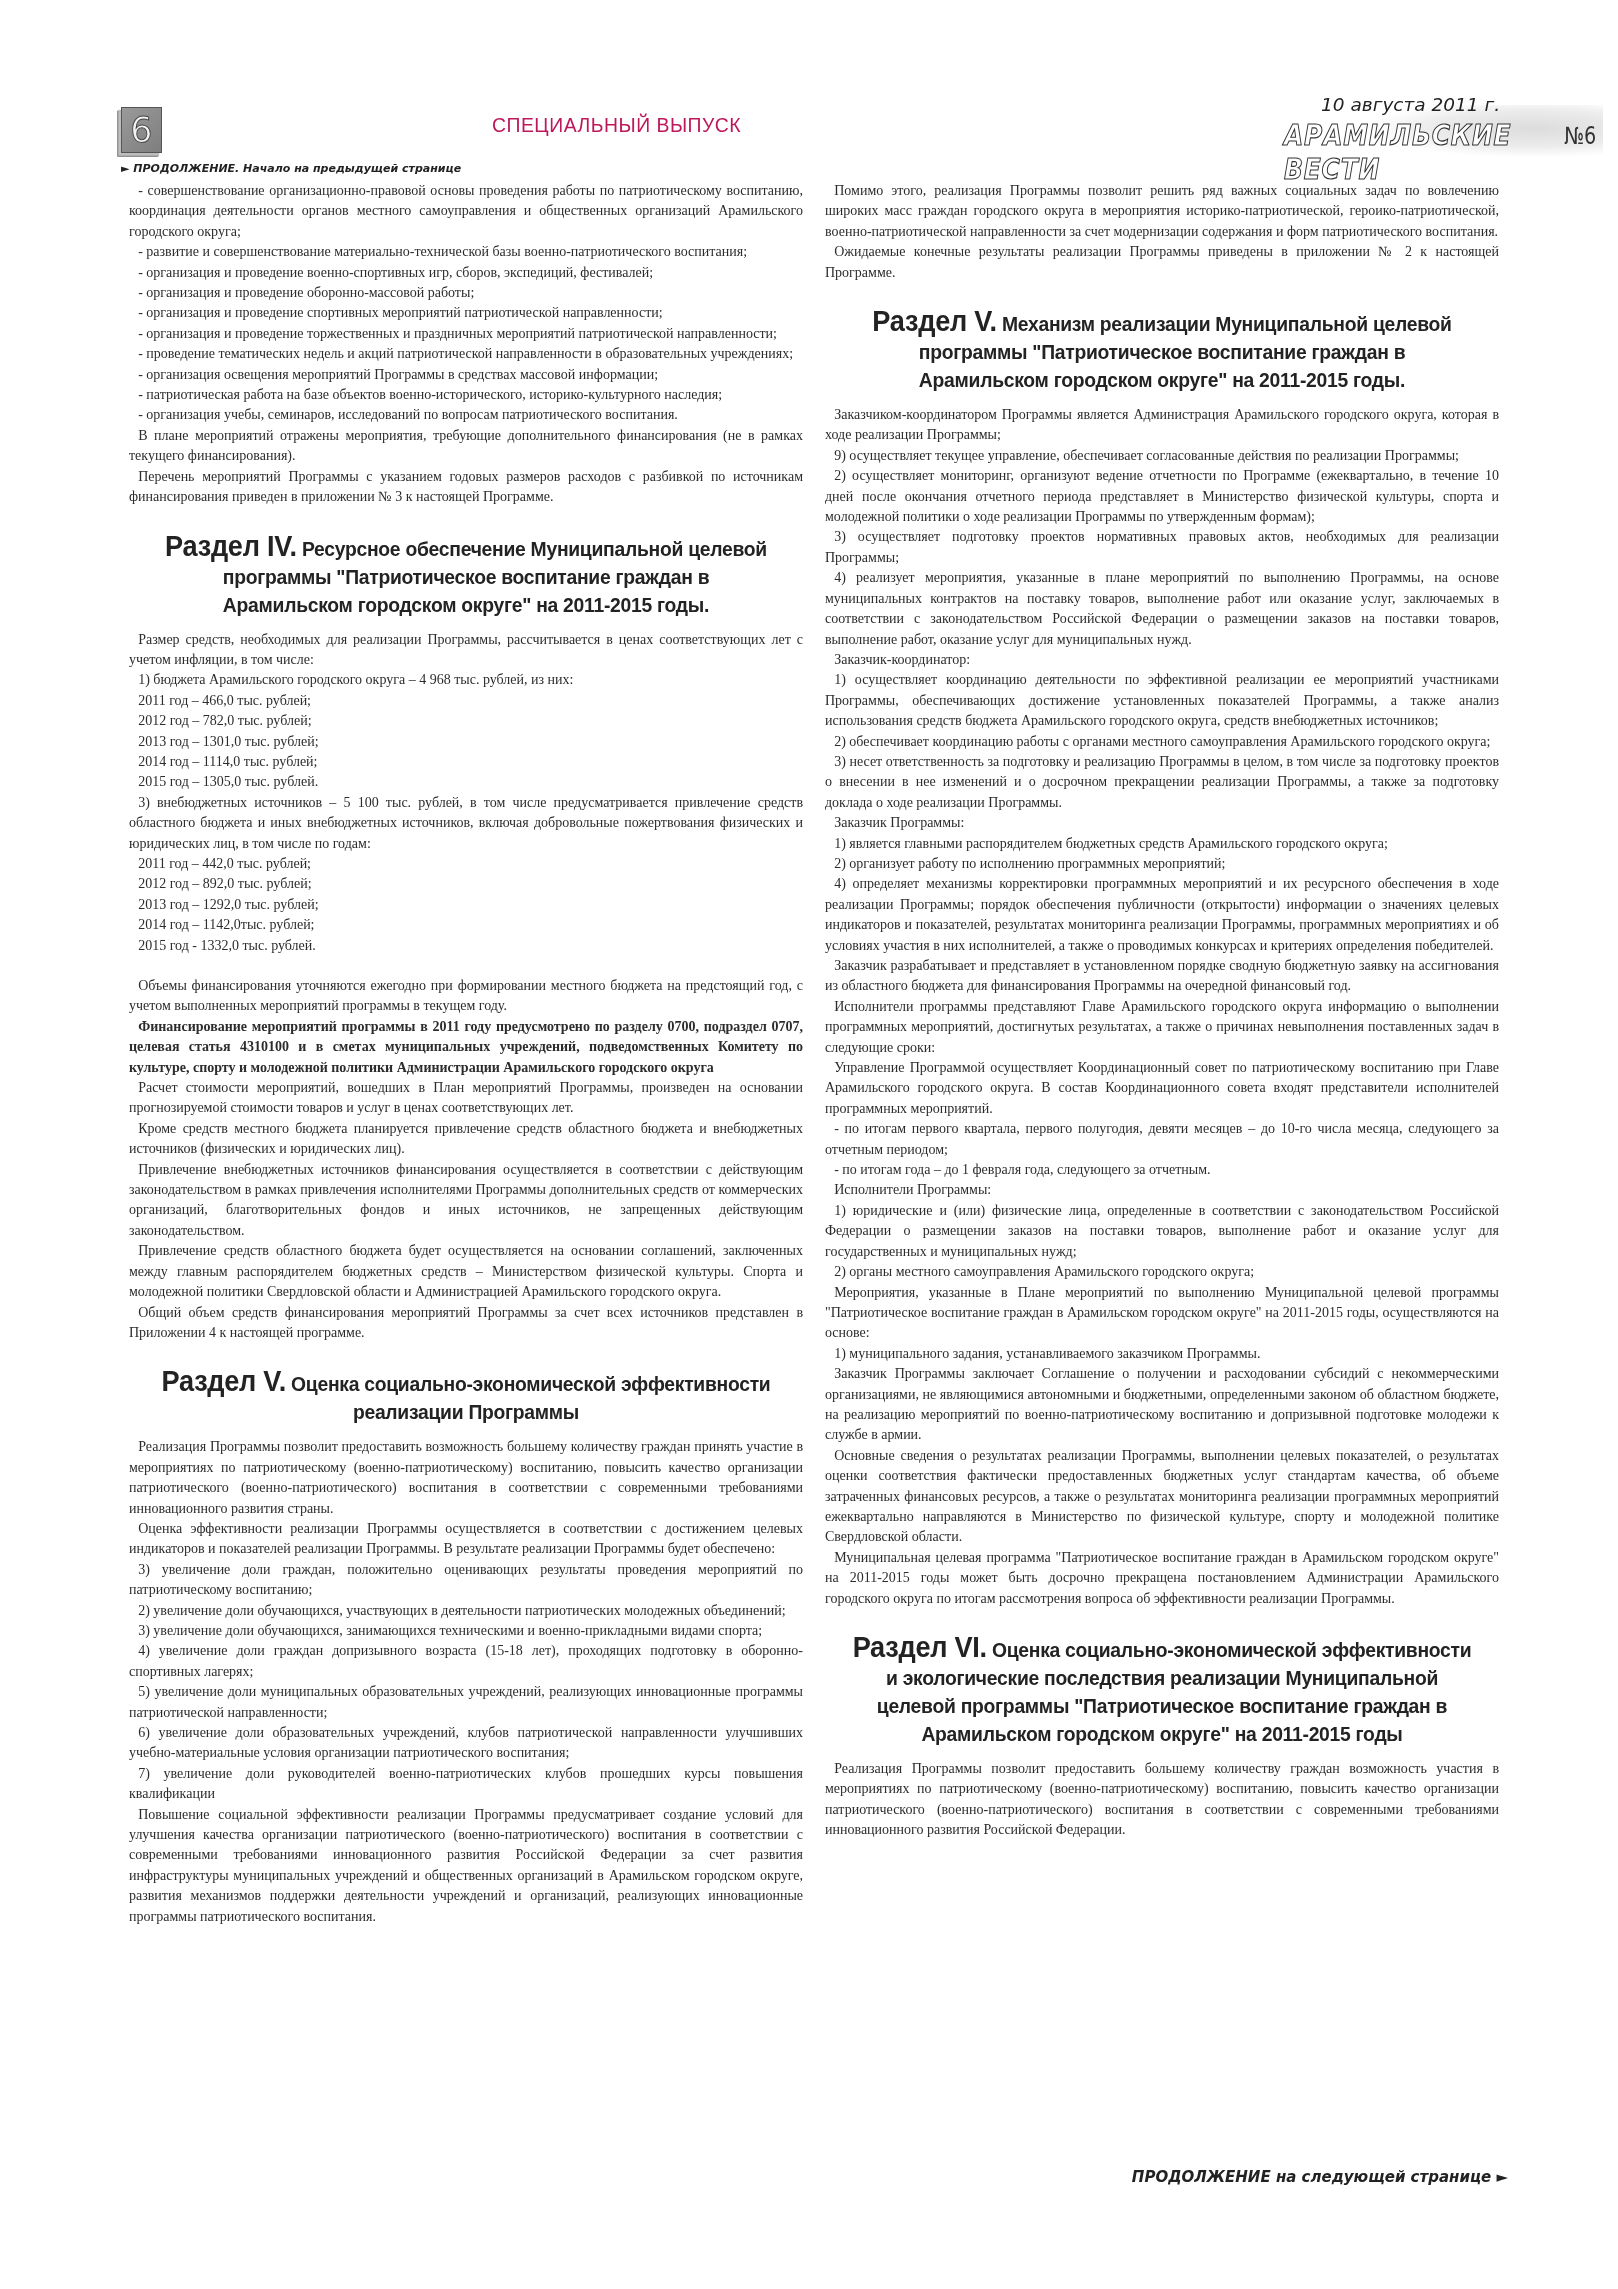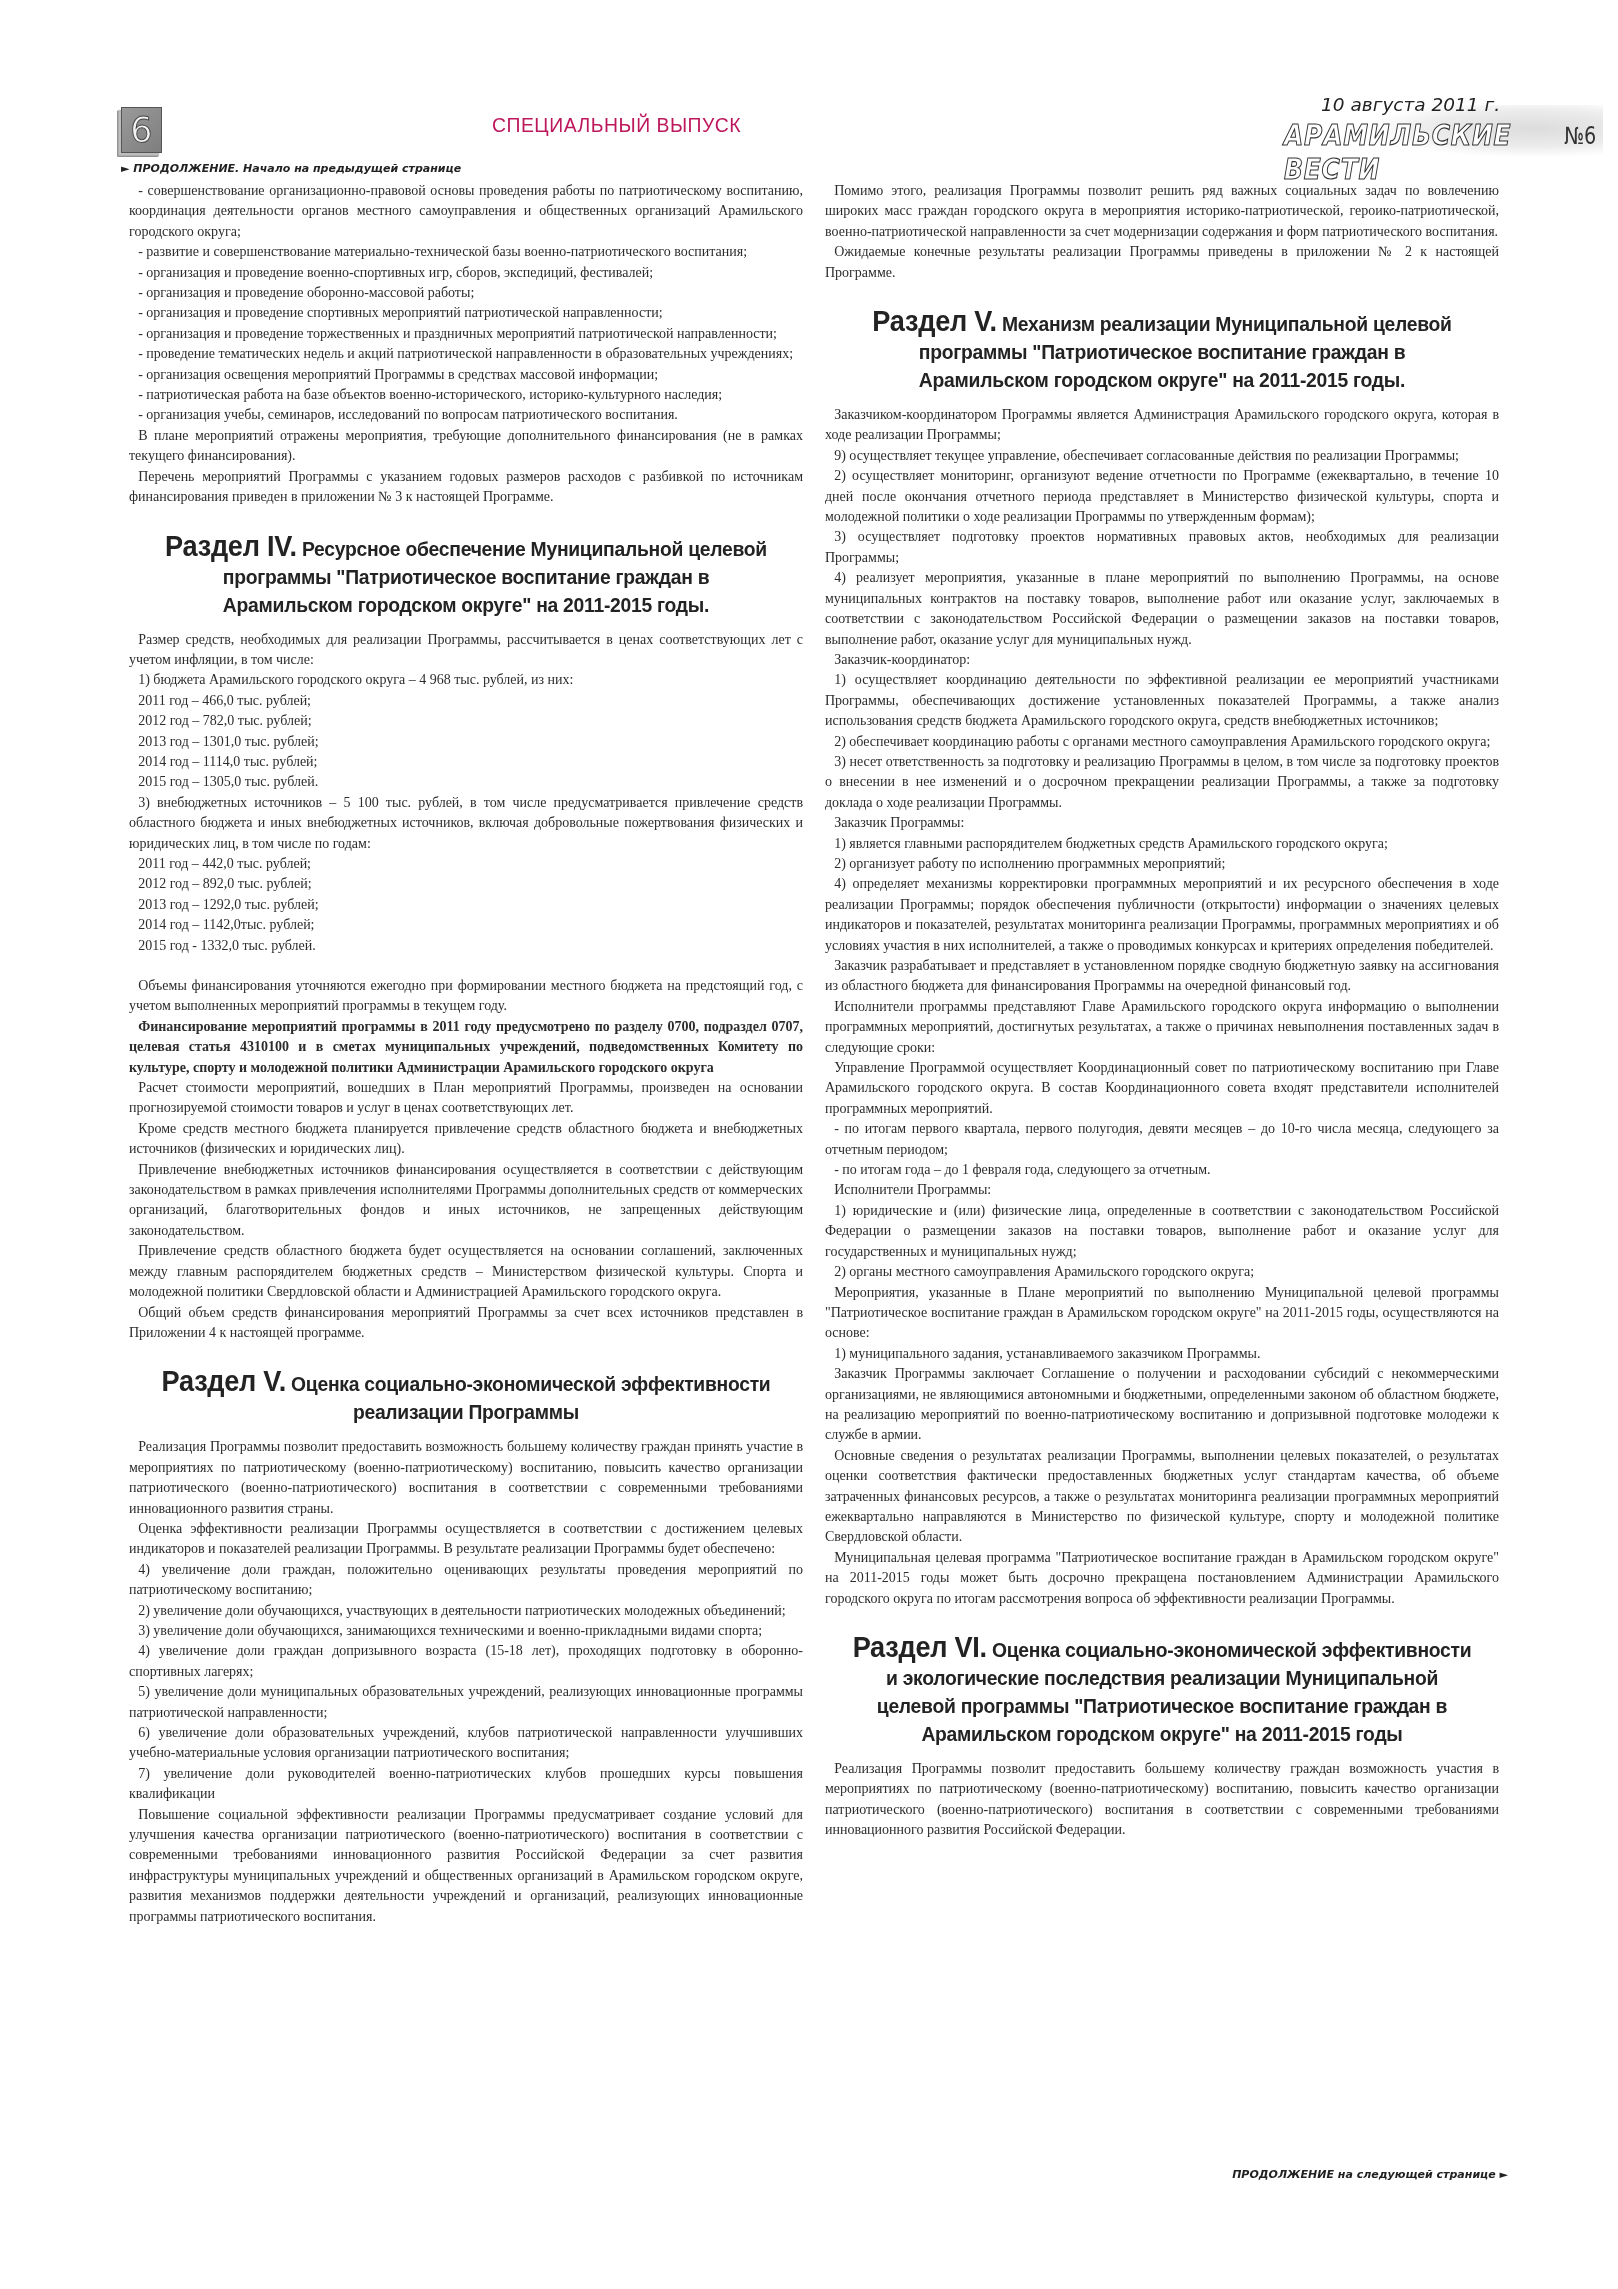--- a/index.html
+++ b/index.html
@@ -36,21 +36,21 @@
   .masthead-issue {
     position: absolute; left: 280px; top: 28px; font-family: "DejaVu Sans", sans-serif;
     font-size: 24px; color: #333; transform: scaleX(0.8); transform-origin: left;
   }
   .continued-top {
     position: absolute; left: 121px; top: 162px; font-family: "DejaVu Sans", sans-serif;
     font-style: italic; font-weight: bold; font-size: 11px; color: #222;
   }
   .continued-bottom {
     position: absolute; right: 111px; top: 2168px; font-family: "DejaVu Sans", sans-serif;
-    font-style: italic; font-weight: bold; font-size: 11px; color: #222;
+    font-style: italic; font-weight: bold; font-size: 15px; color: #222;
   }
 
   .col { position: absolute; top: 181px; width: 674px; }
   .col.left { left: 129px; }
   .col.right { left: 825px; }
   .col p {
     font-size: 14px; line-height: 20.4px; text-align: justify; text-indent: 9.2px;
     hyphens: auto; color: #2c2c2c;
   }
   .col p.bold { font-weight: bold; }
@@ -117,21 +117,21 @@
   <p>Привлечение внебюджетных источников финансирования осуществляется в соответствии с действующим законодательством в рамках привлечения исполнителями Программы дополнительных средств от коммерческих организаций, благотворительных фондов и иных источников, не запрещенных действующим законодательством.</p>
   <p>Привлечение средств областного бюджета будет осуществляется на основании соглашений, заключенных между главным распорядителем бюджетных средств – Министерством физической культуры. Спорта и молодежной политики Свердловской области и Администрацией Арамильского городского округа.</p>
   <p>Общий объем средств финансирования мероприятий Программы за счет всех источников представлен в Приложении 4 к настоящей программе.</p>
 
   <h2 class="sec">
     <span class="big">Раздел V.</span>
     <span>Оценка социально-экономической эффективности реализации Программы</span>
   </h2>
   <p>Реализация Программы позволит предоставить возможность большему количеству граждан принять участие в мероприятиях по патриотическому (военно-патриотическому) воспитанию, повысить качество организации патриотического (военно-патриотического) воспитания в соответствии с современными требованиями инновационного развития страны.</p>
   <p>Оценка эффективности реализации Программы осуществляется в соответствии с достижением целевых индикаторов и показателей реализации Программы. В результате реализации Программы будет обеспечено:</p>
-  <p>4) увеличение доли граждан, положительно оценивающих результаты проведения мероприятий по патриотическому воспитанию;</p>
+  <p>3) увеличение доли граждан, положительно оценивающих результаты проведения мероприятий по патриотическому воспитанию;</p>
   <p>2) увеличение доли обучающихся, участвующих в деятельности патриотических молодежных объединений;</p>
   <p>3) увеличение доли обучающихся,  занимающихся техническими и  военно-прикладными видами спорта;</p>
   <p>4) увеличение доли граждан допризывного возраста (15-18 лет), проходящих подготовку в оборонно-спортивных лагерях;</p>
   <p>5) увеличение доли муниципальных образовательных  учреждений, реализующих инновационные  программы патриотической направленности;</p>
   <p>6) увеличение доли образовательных учреждений, клубов патриотической направленности улучшивших учебно-материальные  условия организации патриотического воспитания;</p>
   <p>7) увеличение доли руководителей военно-патриотических клубов прошедших  курсы повышения квалификации</p>
   <p>Повышение социальной эффективности реализации Программы предусматривает создание условий для улучшения качества организации патриотического (военно-патриотического) воспитания в соответствии с современными требованиями инновационного развития Российской Федерации за счет развития инфраструктуры муниципальных учреждений и общественных организаций в Арамильском городском округе, развития механизмов поддержки деятельности учреждений и организаций, реализующих инновационные программы патриотического воспитания.</p>
 </div>
 
 <div class="col right">

